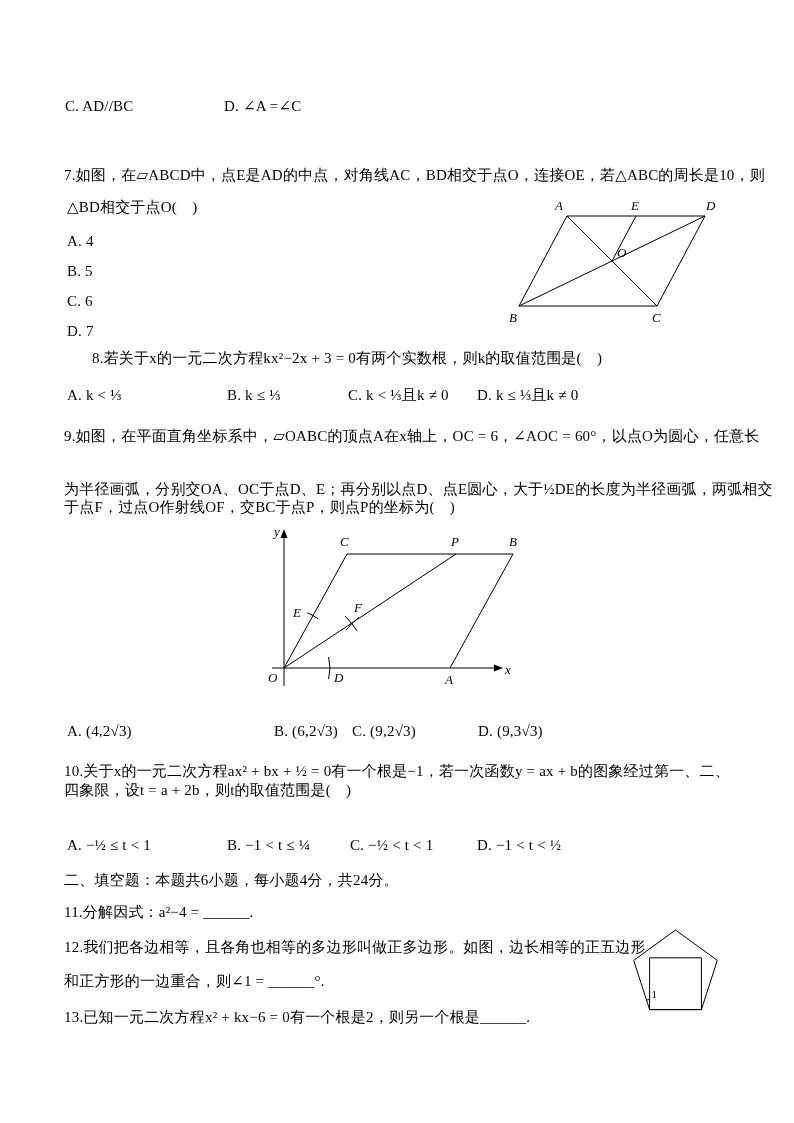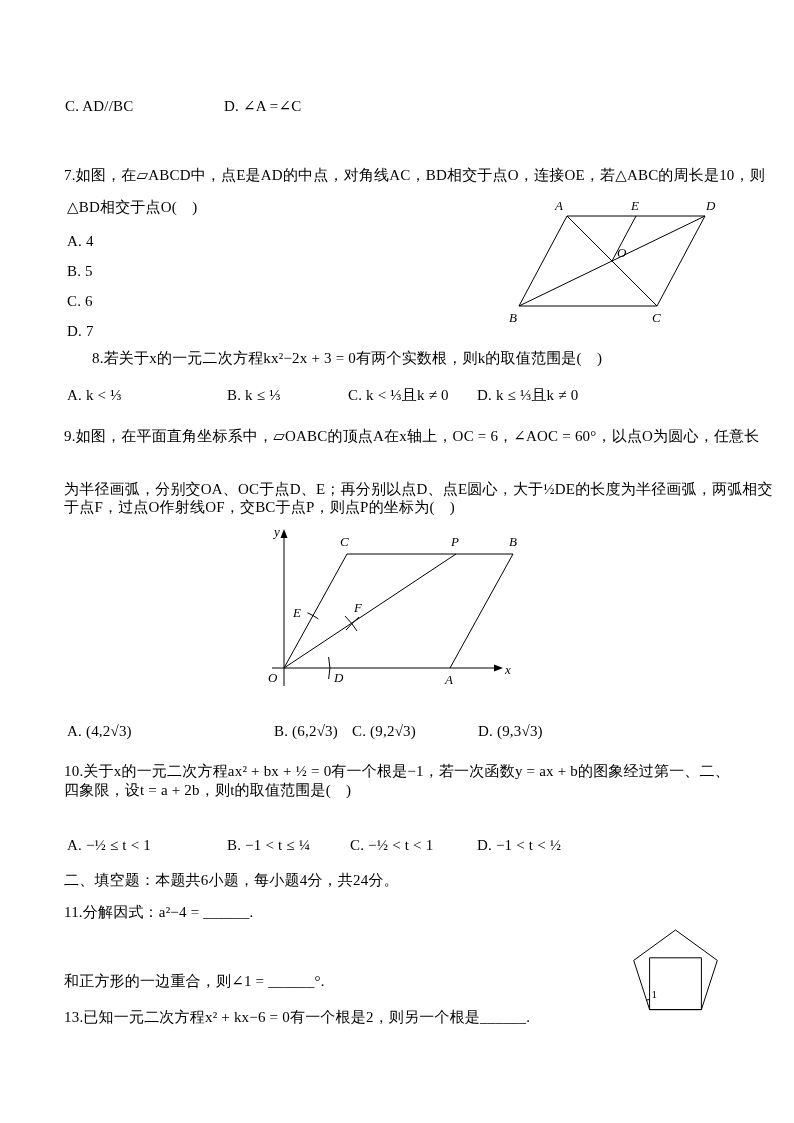--- a/index.html
+++ b/index.html
@@ -102,20 +102,21 @@
   <div class="t" style="left:64px; top:781px;">四象限，设t = a + 2b，则t的取值范围是(　)</div>
   <div class="t" style="left:67px;  top:836px;">A. −½ ≤ t &lt; 1</div>
   <div class="t" style="left:227px; top:836px;">B. −1 &lt; t ≤ ¼</div>
   <div class="t" style="left:350px; top:836px;">C. −½ &lt; t &lt; 1</div>
   <div class="t" style="left:477px; top:836px;">D. −1 &lt; t &lt; ½</div>
 
   <div class="t bold" style="left:64px; top:871px;">二、填空题：本题共6小题，每小题4分，共24分。</div>
 
   <div class="t" style="left:64px; top:903px;">11.分解因式：a²−4 = ______.</div>
 
+  <div class="t" style="left:64px; top:938px;">12.我们把各边相等，且各角也相等的多边形叫做正多边形。如图，边长相等的正五边形</div>
   <div class="t" style="left:64px; top:972px;">和正方形的一边重合，则∠1 = ______°.</div>
 
   <svg class="diagram" style="left:628px; top:926px;" width="96" height="100" viewBox="0 0 96 100">
     <g>
       <polygon class="shape" points="47.5,4 89.3,34.4 73.4,83.6 21.6,83.6 5.7,34.4"></polygon>
     </g>
     <g>
       <polygon class="shape" points="21.6,31.8 73.4,31.8 73.4,83.6 21.6,83.6"></polygon>
     </g>
     <g>

